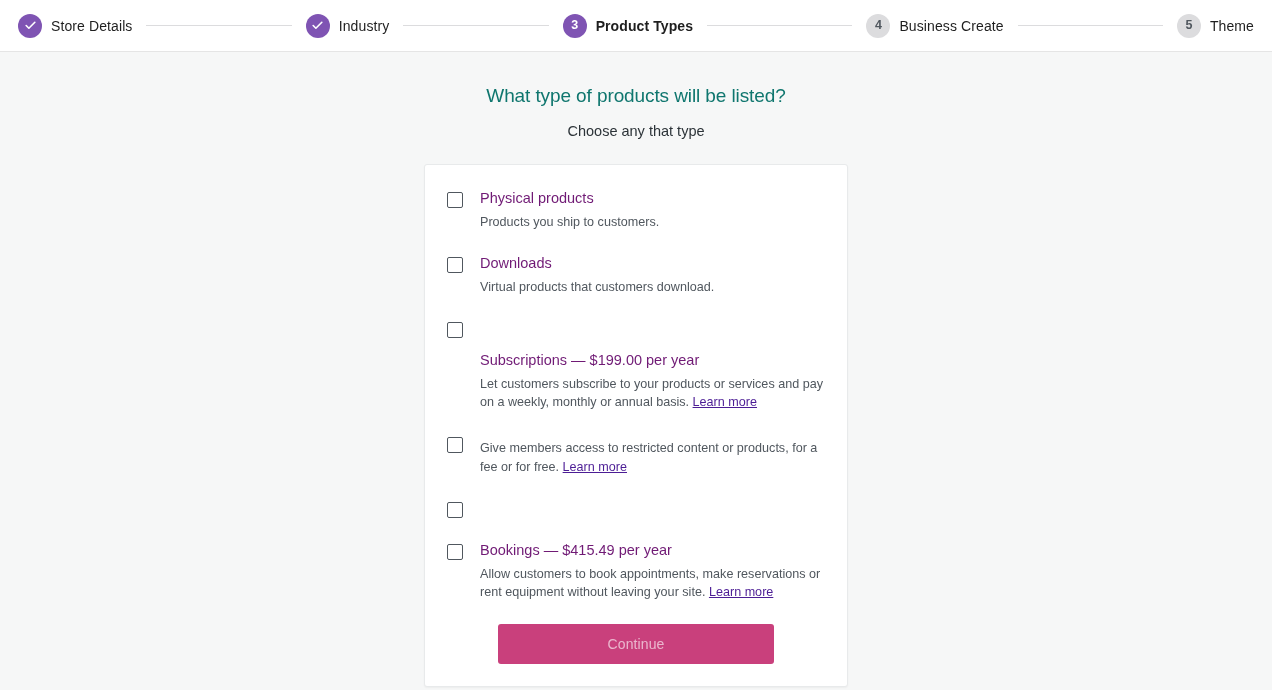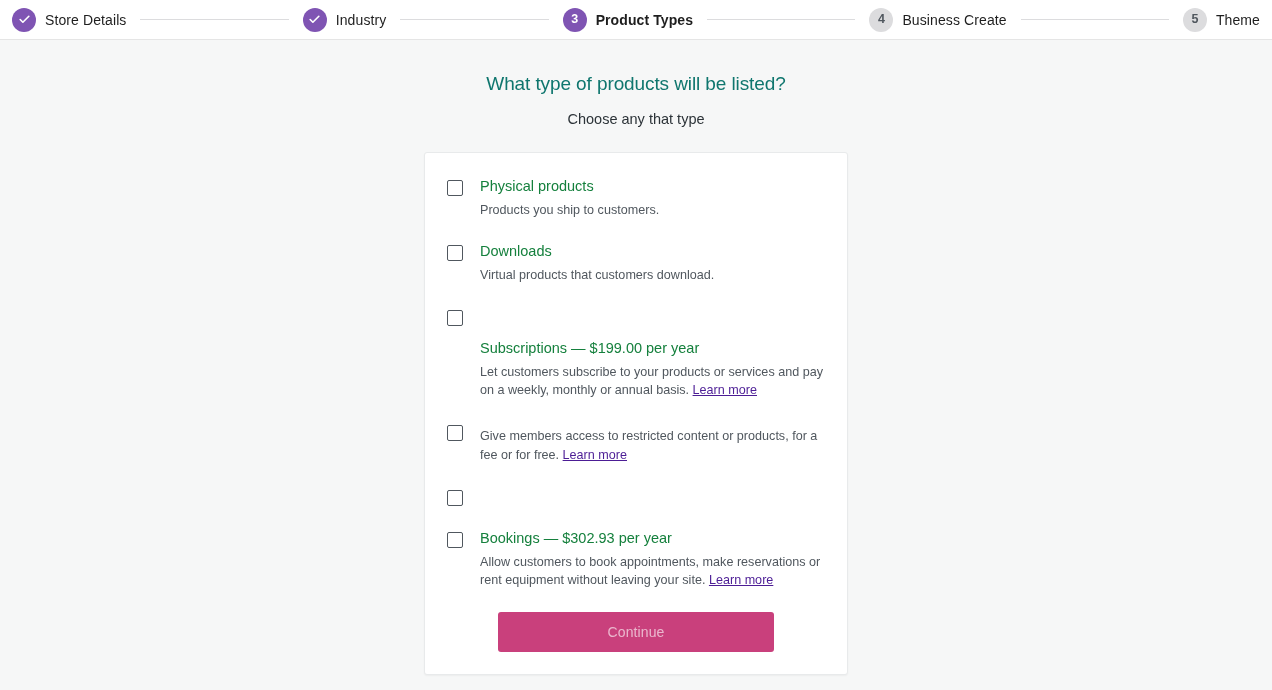--- a/index.html
+++ b/index.html
@@ -12,26 +12,26 @@
 
   body {
     font-family: "Liberation Sans", sans-serif;
     background: #f6f7f7;
     color: #1e1e1e;
     -webkit-font-smoothing: antialiased;
   }
 
   
   .stepper-bar {
-    height: 40px;
+    height: 52px;
     background: #ffffff;
     border-bottom: 1px solid #e5e5e5;
     display: flex;
     align-items: center;
-    padding: 0 12px;
+    padding: 0 18px;
   }
 
   .stepper {
     display: flex;
     align-items: center;
     width: 100%;
   }
 
   .step {
     display: flex;
@@ -145,21 +145,21 @@
     margin-top: 3px;
   }
 
   .option-body {
     flex: 1 1 auto;
     min-width: 0;
   }
 
   .option-title {
     font-size: 14.5px;
-    color: #15803d;
+    color: #701a75;
     line-height: 1.3;
     font-weight: 400;
   }
 
   .option-desc {
     margin-top: 5px;
     font-size: 12.6px;
     line-height: 1.45;
     color: #50575e;
   }
@@ -268,21 +268,21 @@
           <span class="option-body">
             <span class="option-desc" style="display: block;"><span>Give members access to restricted content or products, for a fee or for free.</span> <a class="learn-more">Learn more</a></span>
           </span>
         </label>
         <label class="option">
           <span class="checkbox"></span>
         </label>
         <label class="option">
           <span class="checkbox"></span>
           <span class="option-body">
-            <span class="option-title" style="display: block;">Bookings — $302.93 per year</span>
+            <span class="option-title" style="display: block;">Bookings — $415.49 per year</span>
             <span class="option-desc" style="display: block;"><span>Allow customers to book appointments, make reservations or rent equipment without leaving your site.</span> <a class="learn-more">Learn more</a></span>
           </span>
         </label>
       </div>
 
     <div class="continue-wrap">
       <button class="continue-button">Continue</button>
     </div>
   </div>
 

